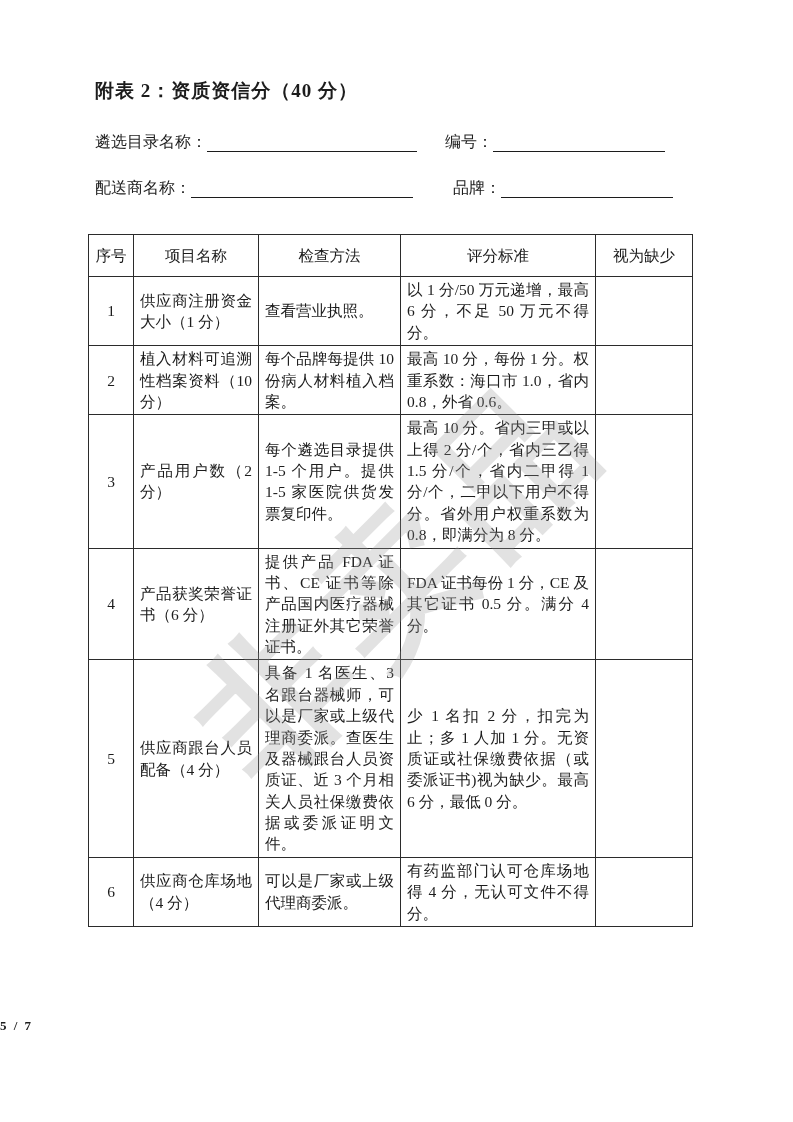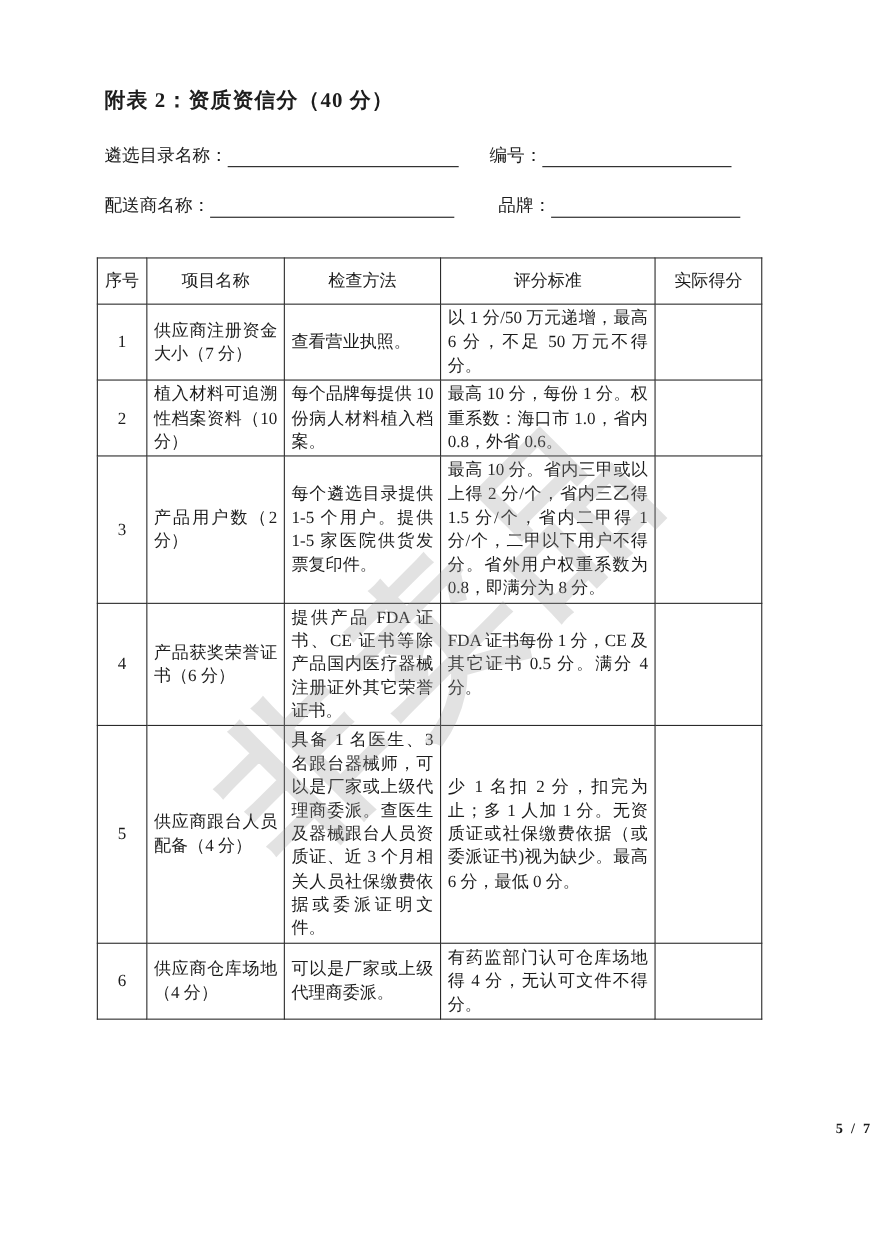--- a/index.html
+++ b/index.html
@@ -96,21 +96,21 @@
     pointer-events: none;
     user-select: none;
     z-index: 5;
   }
 
   .page-footer {
     position: absolute;
     left: 0;
     top: 1018px;
     width: 100%;
-    text-align: right;
+    text-align: left;
     font-size: 13px;
     font-weight: bold;
     letter-spacing: 2px;
   }
 </style>
 </head>
 <body>
 
 <div class="page">
 
@@ -151,27 +151,27 @@
           <col class="col-method">
           <col class="col-crit">
           <col class="col-score">
       </colgroup>
       <thead>
         <tr>
           <th>序号</th>
           <th>项目名称</th>
           <th>检查方法</th>
           <th>评分标准</th>
-          <th>实际得分</th>
+          <th>视为缺少</th>
         </tr>
       </thead>
       <tbody>
         <tr class="r1">
           <td class="cell-no">1</td>
-          <td class="cell-item">供应商注册资金大小（7 分）</td>
+          <td class="cell-item">供应商注册资金大小（1 分）</td>
           <td class="cell-method">查看营业执照。</td>
           <td class="cell-crit">以 1 分/50 万元递增，最高 6 分，不足 50 万元不得分。</td>
           <td class="cell-score"></td>
         </tr>
         <tr class="r2">
           <td class="cell-no">2</td>
           <td class="cell-item">植入材料可追溯性档案资料（10 分）</td>
           <td class="cell-method">每个品牌每提供 10 份病人材料植入档案。</td>
           <td class="cell-crit">最高 10 分，每份 1 分。权重系数：海口市 1.0，省内 0.8，外省 0.6。</td>
           <td class="cell-score"></td>

